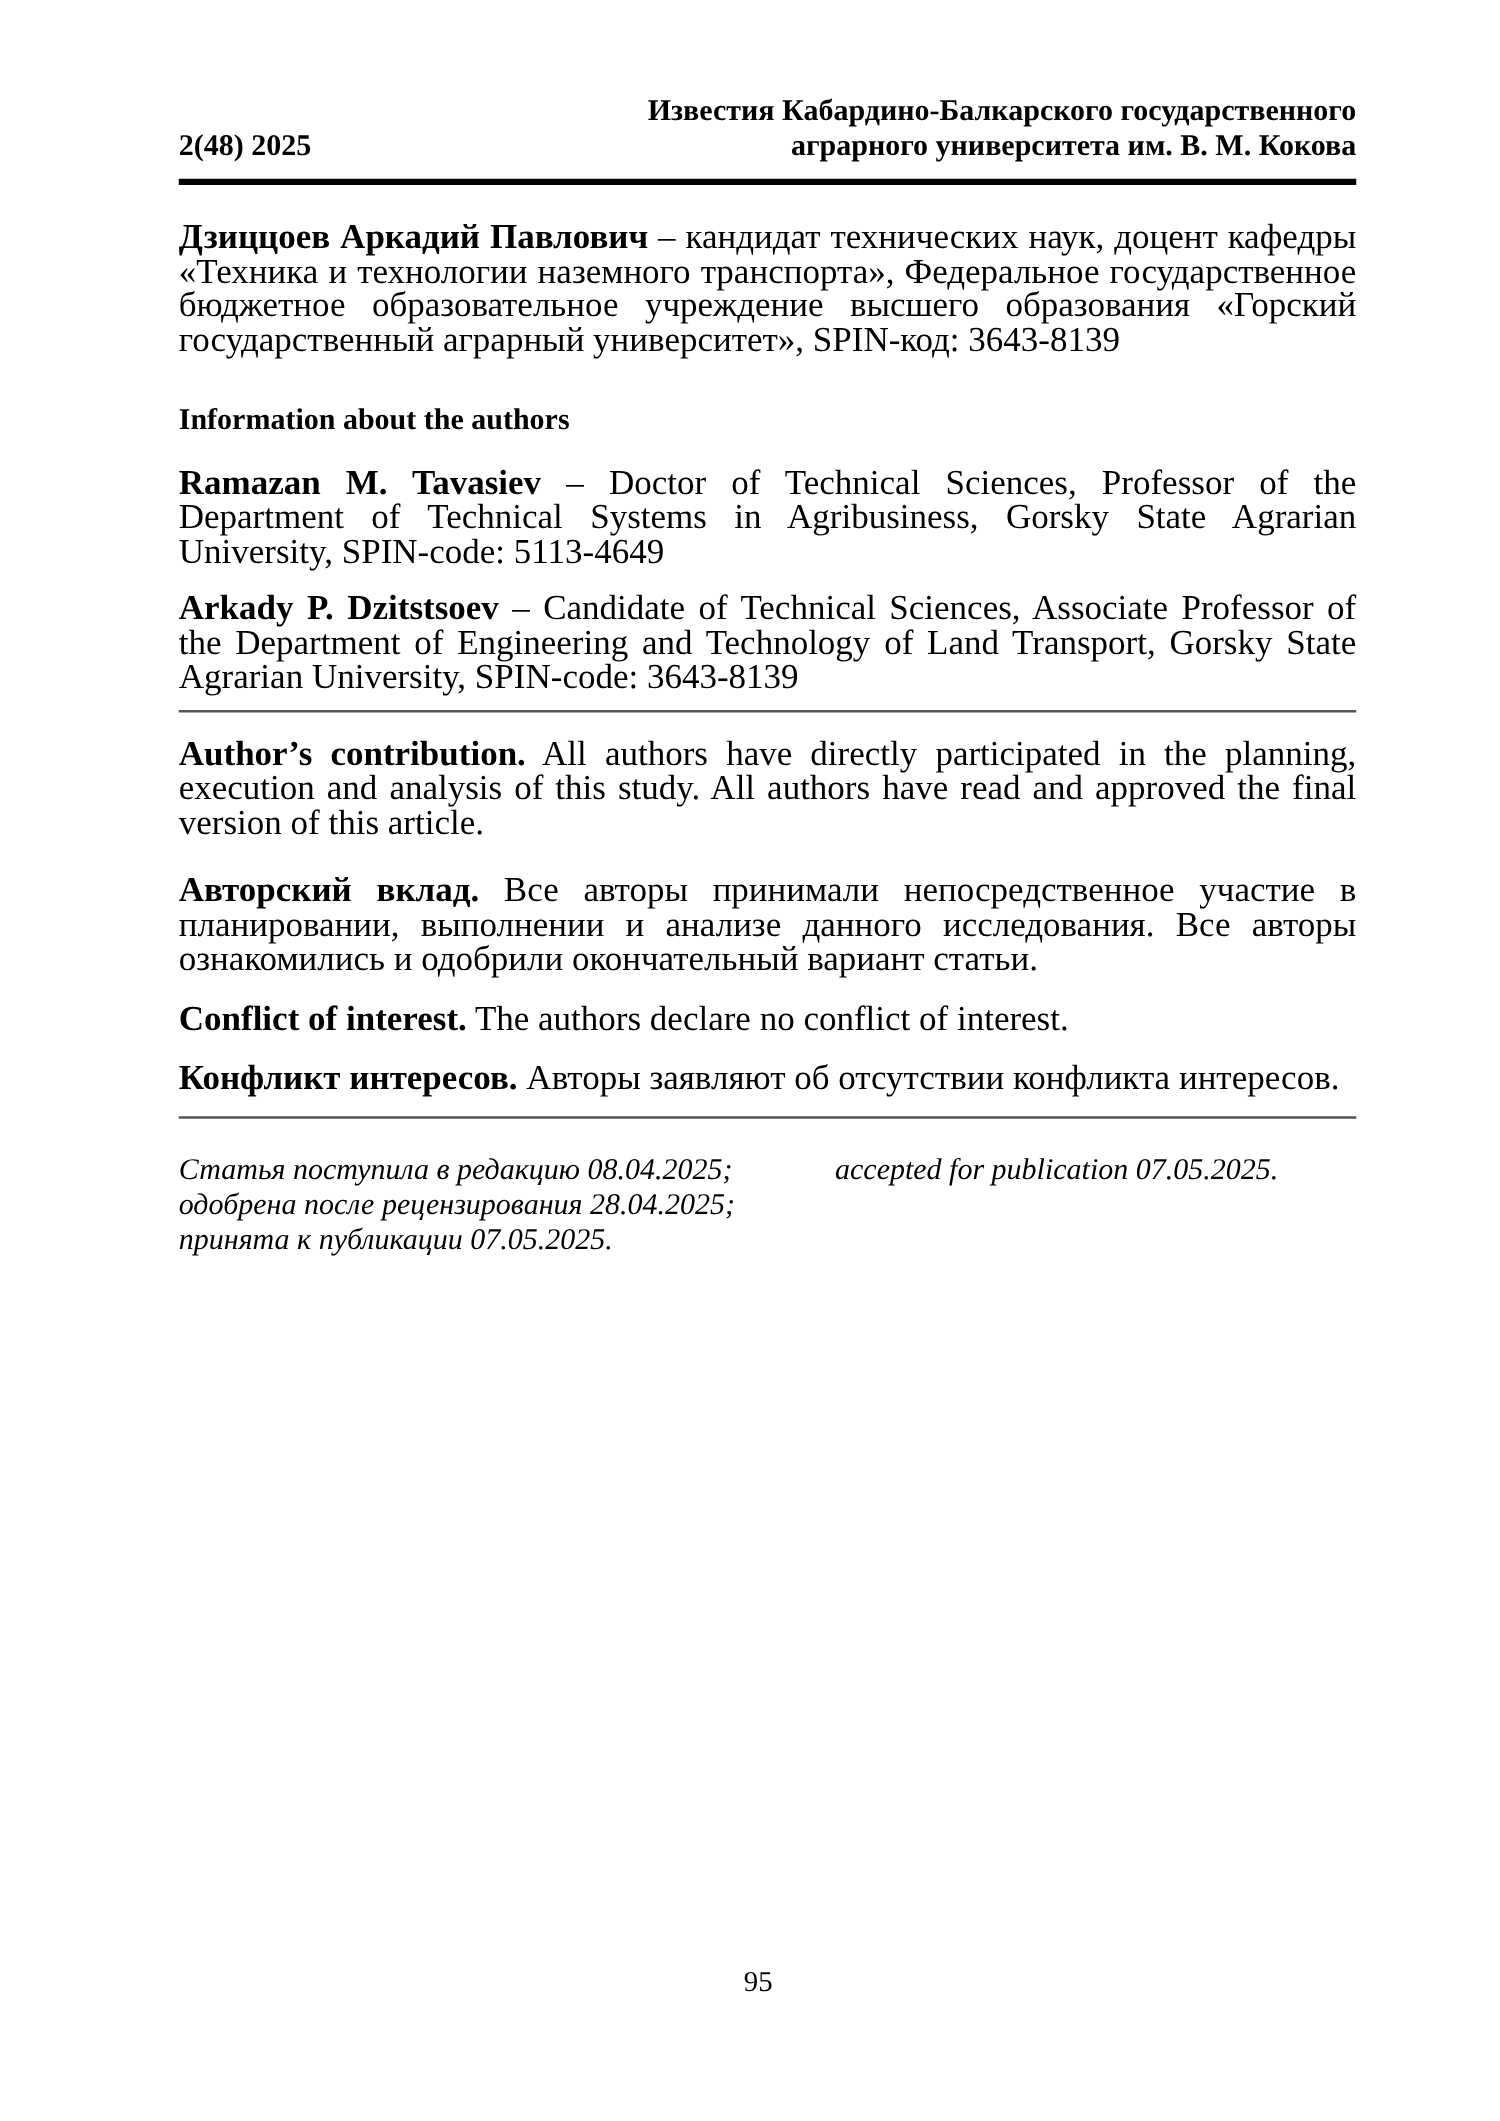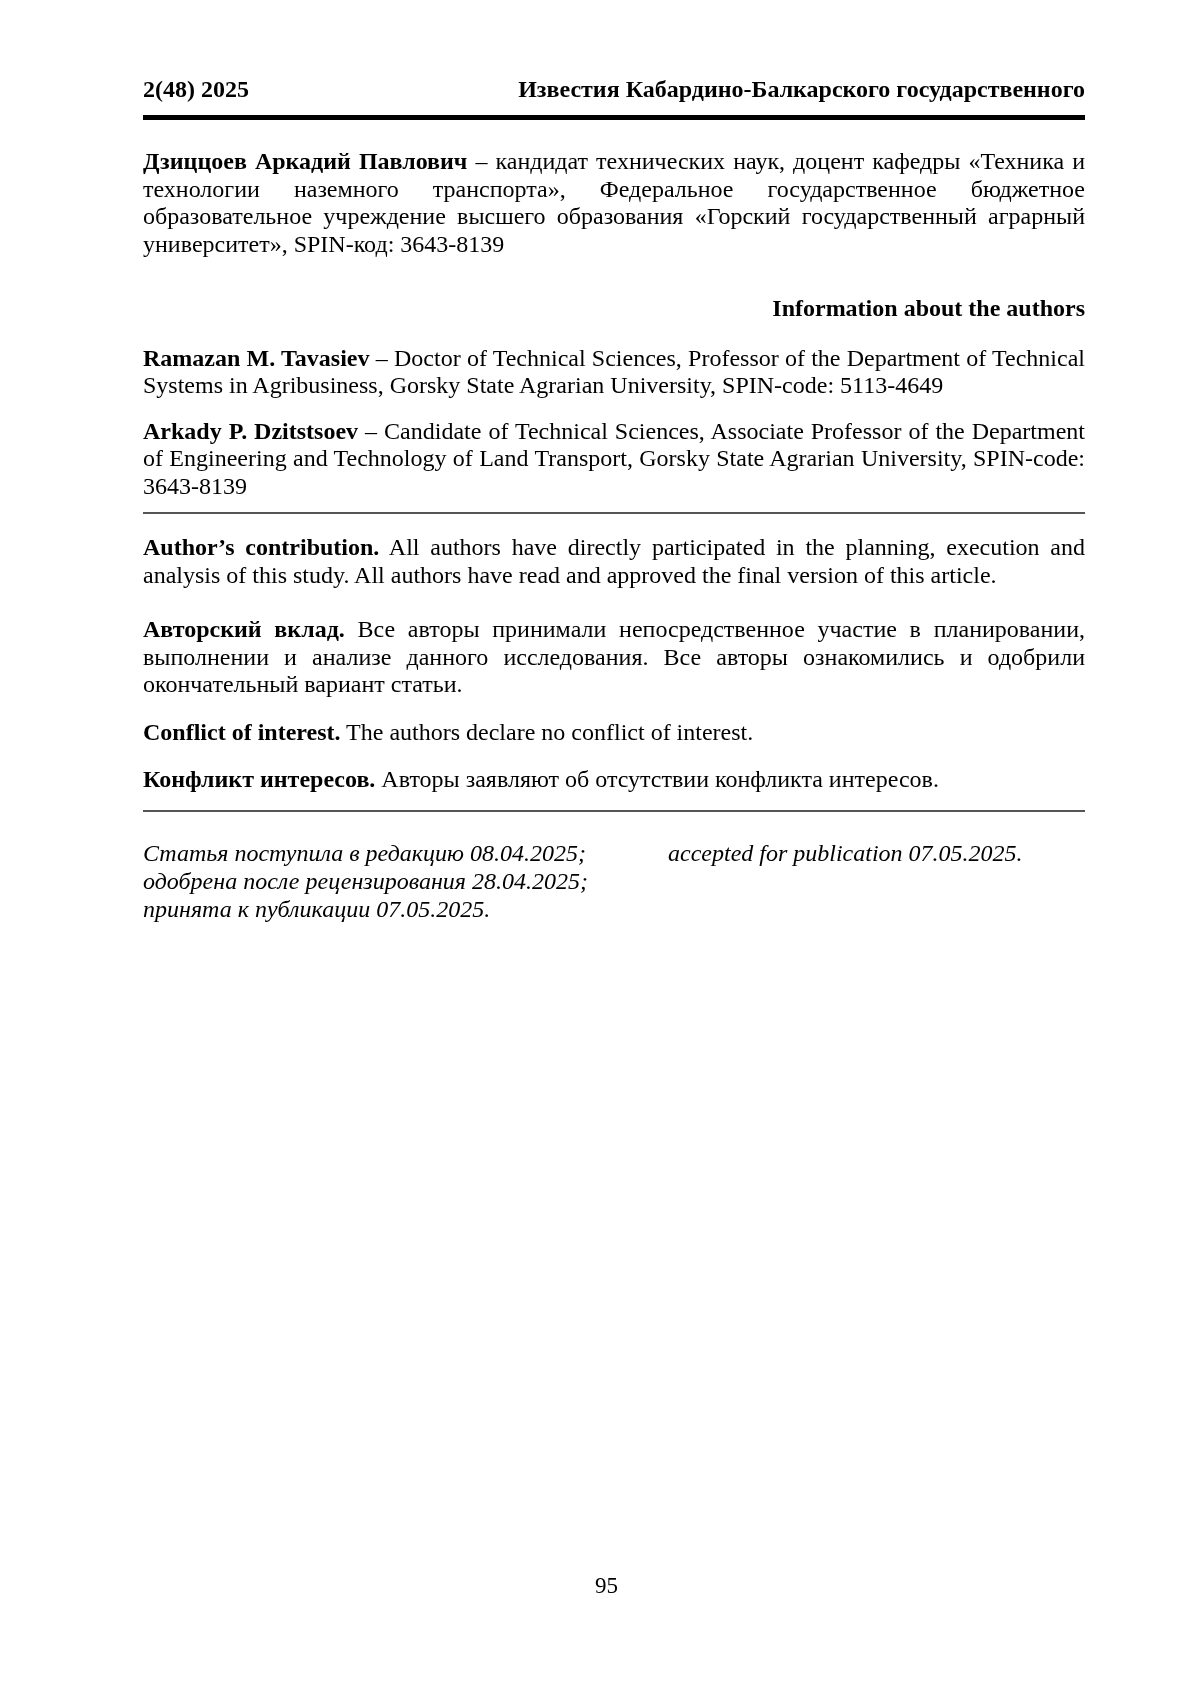--- a/index.html
+++ b/index.html
@@ -27,28 +27,28 @@
   }
   .issue { white-space: nowrap; }
   .journal-title { text-align: right; }
   .header-rule {
     height: 5px;
     background: var(--header_rule, #000000);
     margin-top: 12px;
   }
 
   p.body-par {
-    font-size: 24px;
+    font-size: 28px;
     line-height: 27.5px;
     text-align: justify;
   }
   .p-bio { margin-top: 28px; }
   .section-heading {
     margin-top: 37px;
-    text-align: right;
+    text-align: left;
     font-weight: bold;
     font-size: 24px;
     line-height: 27.5px;
   }
   .p-author1 { margin-top: 22px; }
   .p-author2 { margin-top: 18px; }
 
   .divider {
     height: 2px;
     background: var(--divider, #555555);
@@ -82,20 +82,21 @@
 </head>
 <body>
 
 <div class="page" style="--background: #ffffff; --text: #000000; --header_rule: #000000; --divider: #555555;">
   <div class="content">
 
     <div class="header-row">
       <span class="issue">2(48) 2025</span>
       <span class="journal-title">
         <span>Известия Кабардино-Балкарского государственного</span><br>
+        <span>аграрного университета им. В. М. Кокова</span>
       </span>
     </div>
     <div class="header-rule"></div>
 
     <p class="body-par p-bio"><b>Дзиццоев Аркадий Павлович</b> <span>– кандидат технических наук, доцент кафедры «Техника и технологии наземного транспорта», Федеральное государственное бюджетное образовательное учреждение высшего образования «Горский государственный аграрный университет», SPIN-код: 3643-8139</span></p>
 
     <h2 class="section-heading">Information about the authors</h2>
 
     <p class="body-par p-author1"><b>Ramazan M. Tavasiev</b> <span>– Doctor of Technical Sciences, Professor of the Department of Technical Systems in Agribusiness, Gorsky State Agrarian University, SPIN-code: 5113-4649</span></p>
 

